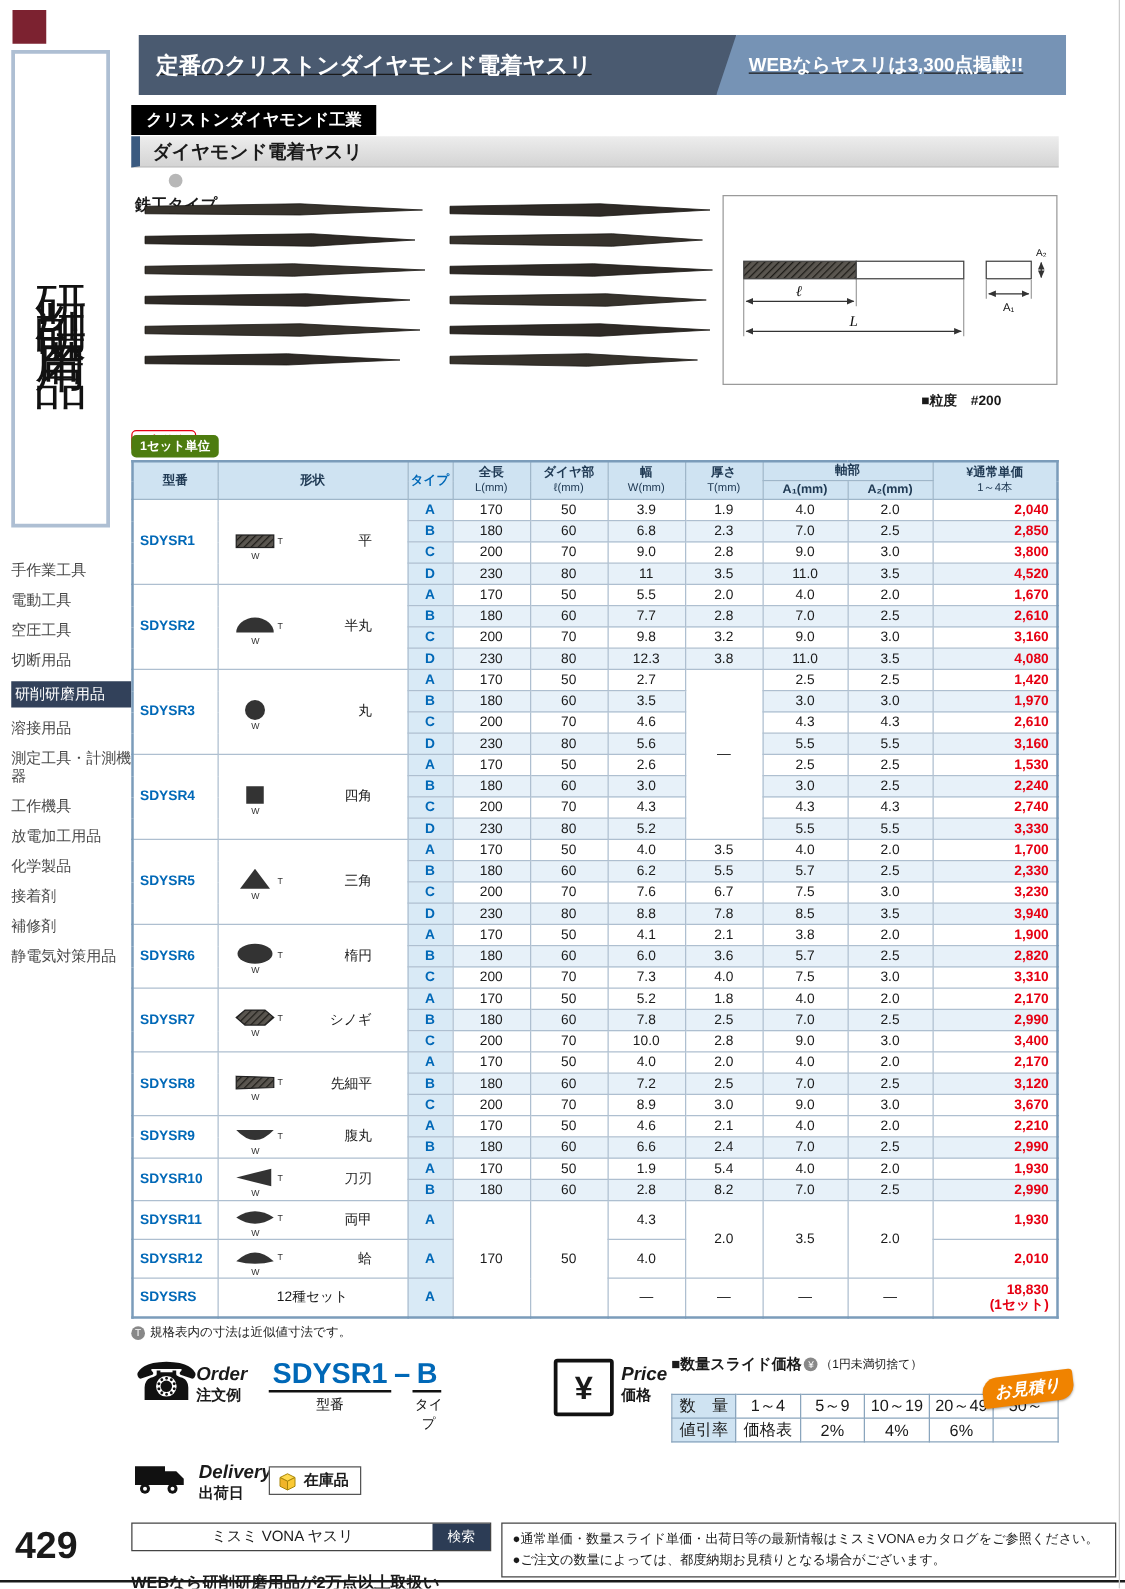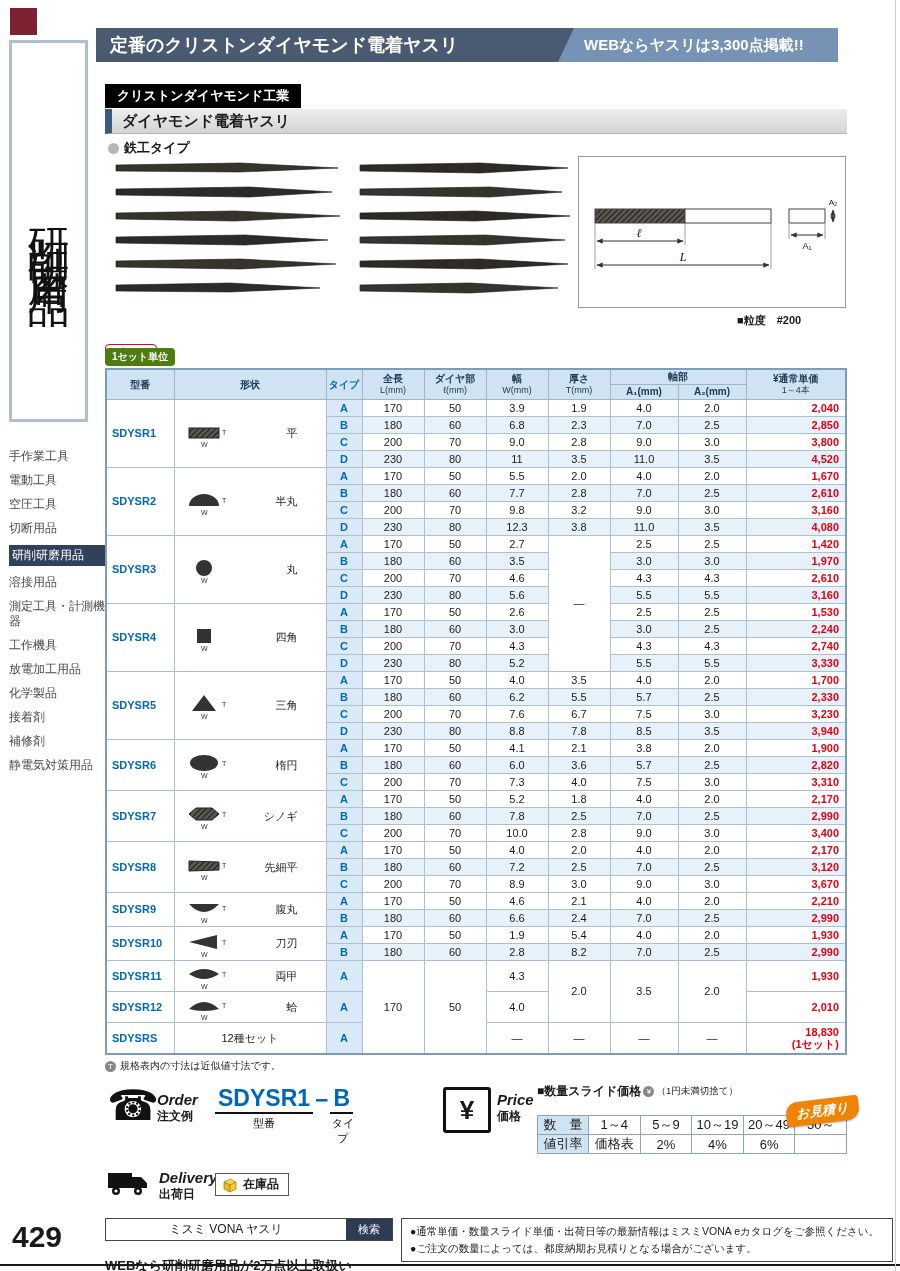--- a/index.html
+++ b/index.html
@@ -13,34 +13,34 @@
             box-sizing:border-box;display:flex;align-items:center;justify-content:center;background:#fff;}
   .side-tab-label{writing-mode:vertical-rl;font-size:42px;letter-spacing:12px;color:#111;font-weight:500;}
   .side-nav{position:absolute;left:9px;top:449px;width:96px;display:flex;flex-direction:column;gap:9px;
             font-size:12px;color:#4a4a4a;}
   .nav-item{line-height:1.25;cursor:pointer;}
   .nav-item.active{background:#32415a;color:#fff;padding:3px 3px;}
   .page-number{position:absolute;left:12px;top:1220px;font-size:30px;font-weight:bold;color:#1a1a1a;}
   .bottom-rule{position:absolute;left:0;top:1264px;width:900px;height:2px;background:#1a1a1a;}
 
   
-  .header-bar{position:absolute;left:96px;top:28px;width:742px;height:34px;display:flex;}
+  .header-bar{position:absolute;left:111px;top:28px;width:742px;height:48px;display:flex;text-decoration:underline;}
   .header-main{flex:1;background:#4a5a70;color:#fff;font-size:18px;font-weight:bold;
                display:flex;align-items:center;padding-left:14px;}
   .header-web{width:280px;margin-left:-16px;background:#7693b5;color:#fff;font-size:15px;font-weight:bold;
               display:flex;align-items:center;padding-left:26px;box-sizing:border-box;
               clip-path:polygon(16px 0,100% 0,100% 100%,0 100%);}
   .brand-badge{position:absolute;left:105px;top:84px;background:#000;color:#fff;font-size:13px;
                font-weight:bold;padding:3px 12px;}
   .product-title{position:absolute;left:105px;top:109px;width:742px;height:25px;box-sizing:border-box;
                  background:linear-gradient(#ededed,#d4d4d4);border-left:7px solid #3a5a80;
                  border-bottom:1px solid #b5b5b5;display:flex;align-items:center;padding-left:10px;
                  font-size:15px;font-weight:bold;}
   .subtype{position:absolute;left:108px;top:139px;display:flex;align-items:center;gap:5px;
-           font-size:13px;font-weight:bold;}
+           font-size:13px;font-weight:bold;flex-direction:column;}
   .subtype-dot{width:11px;height:11px;border-radius:50%;background:#b7b7b7;}
 
   .photo{position:absolute;left:110px;top:156px;width:462px;height:152px;}
   .diagram{position:absolute;left:578px;top:156px;width:268px;height:152px;border:1px solid #9a9a9a;
            box-sizing:border-box;background:#fff;}
   .grain-note{position:absolute;left:737px;top:313px;font-size:11px;font-weight:bold;}
 
   .unit-badge-piece{position:absolute;left:105px;top:344px;border:1.5px solid #e60012;color:#e60012;
                     background:#fff;font-size:10px;font-weight:bold;padding:1px 7px;border-radius:4px;}
   .unit-badge-set{position:absolute;left:105px;top:348px;background:#4d7c0f;color:#fff;font-size:10px;

